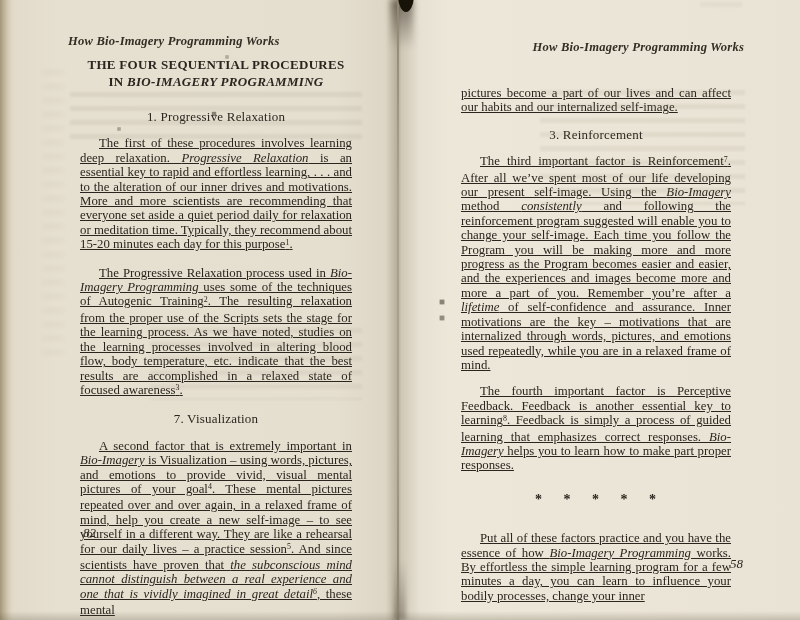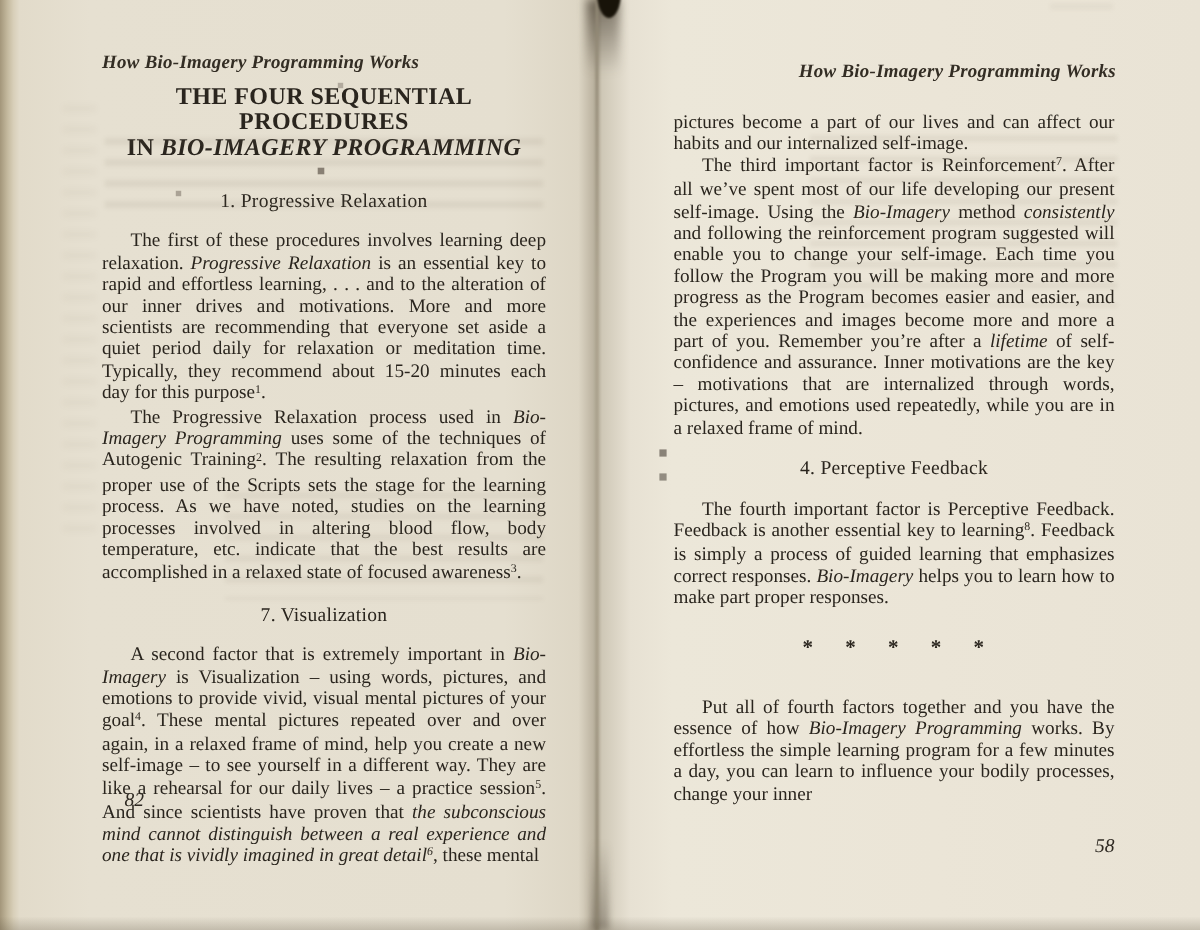--- a/index.html
+++ b/index.html
@@ -29,23 +29,23 @@
   
   .page{position:absolute;top:0;height:500px;}
   #page-left{left:13px;width:382px;}
   #page-right{left:403px;width:397px;}
   .running-header{position:absolute;font-size:12.6px;font-weight:bold;font-style:italic;color:#332d24;letter-spacing:.2px;}
   #page-left .running-header{left:55px;top:34px;}
   #page-right .running-header{right:56px;top:40px;}
   .column{position:absolute;text-align:justify;font-size:12.8px;line-height:14.4px;}
   #page-left .column{left:55px;top:56px;width:296px;}
   #page-right .column{left:46px;top:74px;width:294px;}
-  .chapter-title{text-align:center;font-weight:bold;font-size:16px;line-height:17px;letter-spacing:.3px;margin-bottom:20px;}
+  .chapter-title{text-align:center;font-weight:bold;font-size:13px;line-height:17px;letter-spacing:.3px;margin-bottom:20px;}
   .sec-heading{text-align:center;font-size:13px;margin:13px 0 12px 0;text-indent:0;letter-spacing:.2px;}
-  .para{margin:0;}
+  .para{margin:12px;text-decoration:underline;}
   .para.indent{text-indent:19px;}
   .i{font-style:italic;}
   .sup{font-size:.62em;position:relative;top:-.45em;letter-spacing:0;}
   .page-num{position:absolute;font-style:italic;font-size:13px;color:#2e2922;}
   #page-left .page-num{left:70px;top:525px;}
   #page-right .page-num{right:57px;top:556px;}
   .divider{text-align:center;font-weight:bold;font-size:14px;word-spacing:16px;letter-spacing:1px;margin:20px 0 24px 0;text-indent:0;}
   
   .ghost{position:absolute;opacity:.5;filter:blur(1.3px);pointer-events:none;
     background:repeating-linear-gradient(180deg,rgba(122,110,90,.20) 0 5px,rgba(0,0,0,0) 5px 14px);}
@@ -79,25 +79,25 @@
       <div class="sec-heading">7.  Visualization</div>
       <p class="para indent"><span>A second factor that is extremely important in </span><span class="i">Bio-Imagery</span><span> is Visualization – using words, pictures, and emotions to provide vivid, visual mental pictures of your goal</span><span class="sup">4</span><span>. These mental pictures repeated over and over again, in a relaxed frame of mind, help you create a new self-image – to see yourself in a different way. They are like a rehearsal for our daily lives – a practice session</span><span class="sup">5</span><span>. And since scientists have proven that </span><span class="i">the subconscious mind cannot distinguish between a real experience and one that is vividly imagined in great detail</span><span class="i sup">6</span><span>, these mental</span></p>
     </div>
     <div class="page-num">82</div>
   </div>
 
   <div class="page" id="page-right">
     <div class="running-header">How Bio-Imagery Programming Works</div>
     <div class="column">
       <p class="para"><span>pictures become a part of our lives and can affect our habits and our internalized self-image.</span></p>
+      <div class="sec-heading">3.  Reinforcement</div>
       <p class="para indent"><span>The third important factor is Reinforcement</span><span class="sup">7</span><span>. After all we’ve spent most of our life developing our present self-image. Using the </span><span class="i">Bio-Imagery</span><span> method </span><span class="i">consistently</span><span> and following the reinforcement program suggested will enable you to change your self-image. Each time you follow the Program you will be making more and more progress as the Program becomes easier and easier, and the experiences and images become more and more a part of you. Remember you’re after a </span><span class="i">lifetime</span><span> of self-confidence and assurance. Inner motivations are the key – motivations that are internalized through words, pictures, and emotions used repeatedly, while you are in a relaxed frame of mind.</span></p>
-      <div class="sec-heading">4.  Perceptive Feedback</div>
       <p class="para indent"><span>The fourth important factor is Perceptive Feedback. Feedback is another essential key to learning</span><span class="sup">8</span><span>. Feedback is simply a process of guided learning that emphasizes correct responses. </span><span class="i">Bio-Imagery</span><span> helps you to learn how to make part proper responses.</span></p>
       <div class="divider">* * * * *</div>
-      <p class="para indent"><span>Put all of fourth factors together and you have the essence of how </span><span class="i">Bio-Imagery Programming</span><span> works. By effortless the simple learning program for a few minutes a day, you can learn to influence your bodily processes, change your inner</span></p>
+      <p class="para indent"><span>Put all of these factors practice and you have the essence of how </span><span class="i">Bio-Imagery Programming</span><span> works. By effortless the simple learning program for a few minutes a day, you can learn to influence your bodily processes, change your inner</span></p>
     </div>
     <div class="page-num">58</div>
   </div>
 
   <div class="ghost g1"></div>
   <div class="ghost g2"></div>
   <div class="ghost g3"></div>
   <div class="ghost g4"></div>
   <div class="ghost g5"></div>
   <div class="specks"></div>

